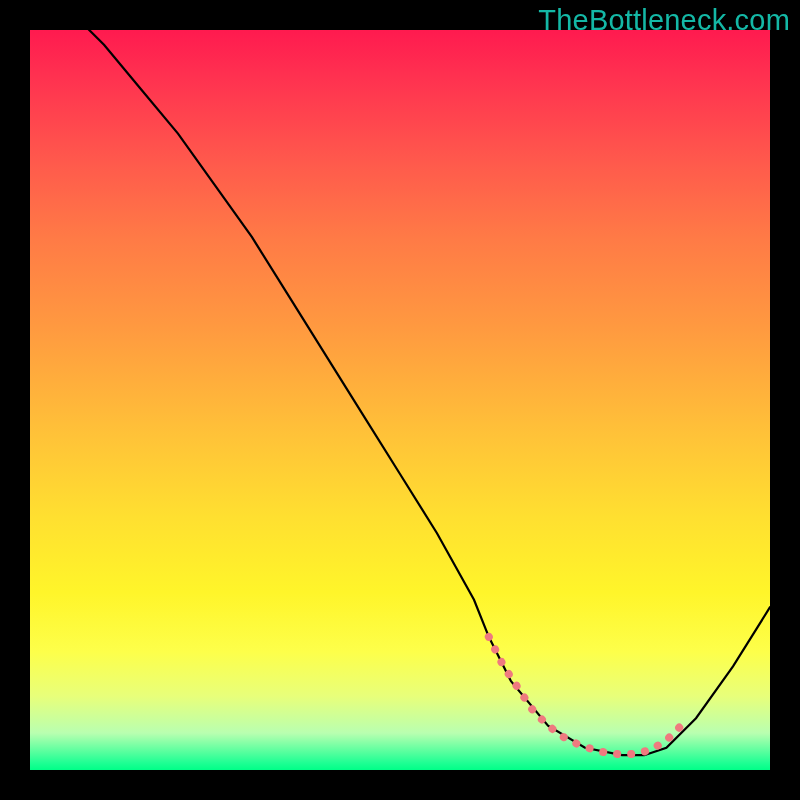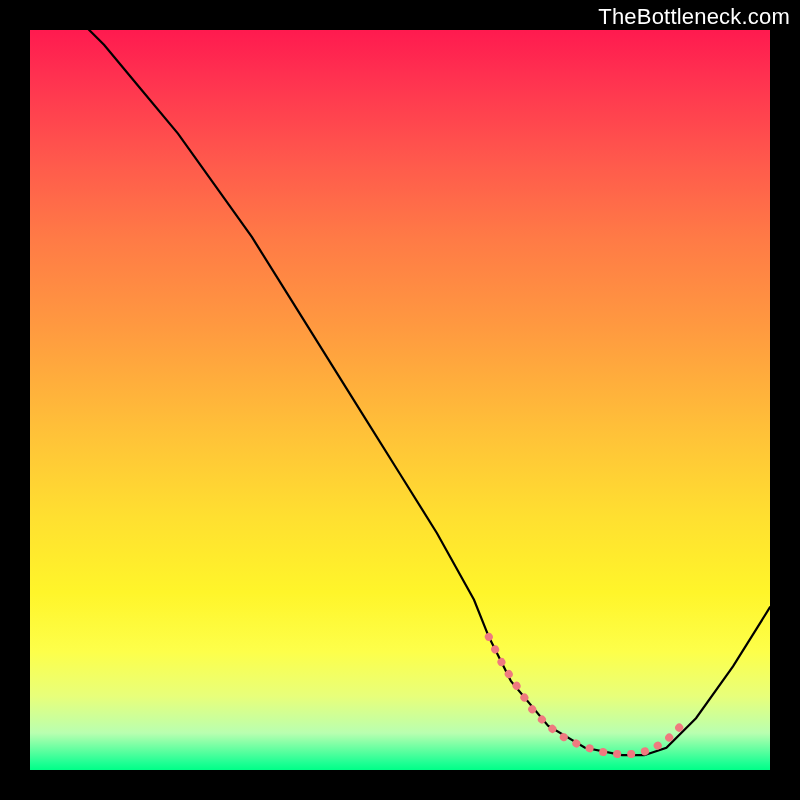--- a/index.html
+++ b/index.html
@@ -8,22 +8,22 @@
     position: relative;
     width: 800px;
     height: 800px;
     background: #000;
   }
   .watermark {
     position: absolute;
     top: 4px;
     right: 10px;
     font-family: Arial, Helvetica, sans-serif;
-    font-size: 22px;
-    color: #ffffff;
+    font-size: 29px;
+    color: #14b8a6;
     letter-spacing: 0.2px;
     z-index: 10;
   }
   .plot-area {
     position: absolute;
     left: 30px;
     top: 30px;
     width: 740px;
     height: 740px;
     overflow: hidden;

